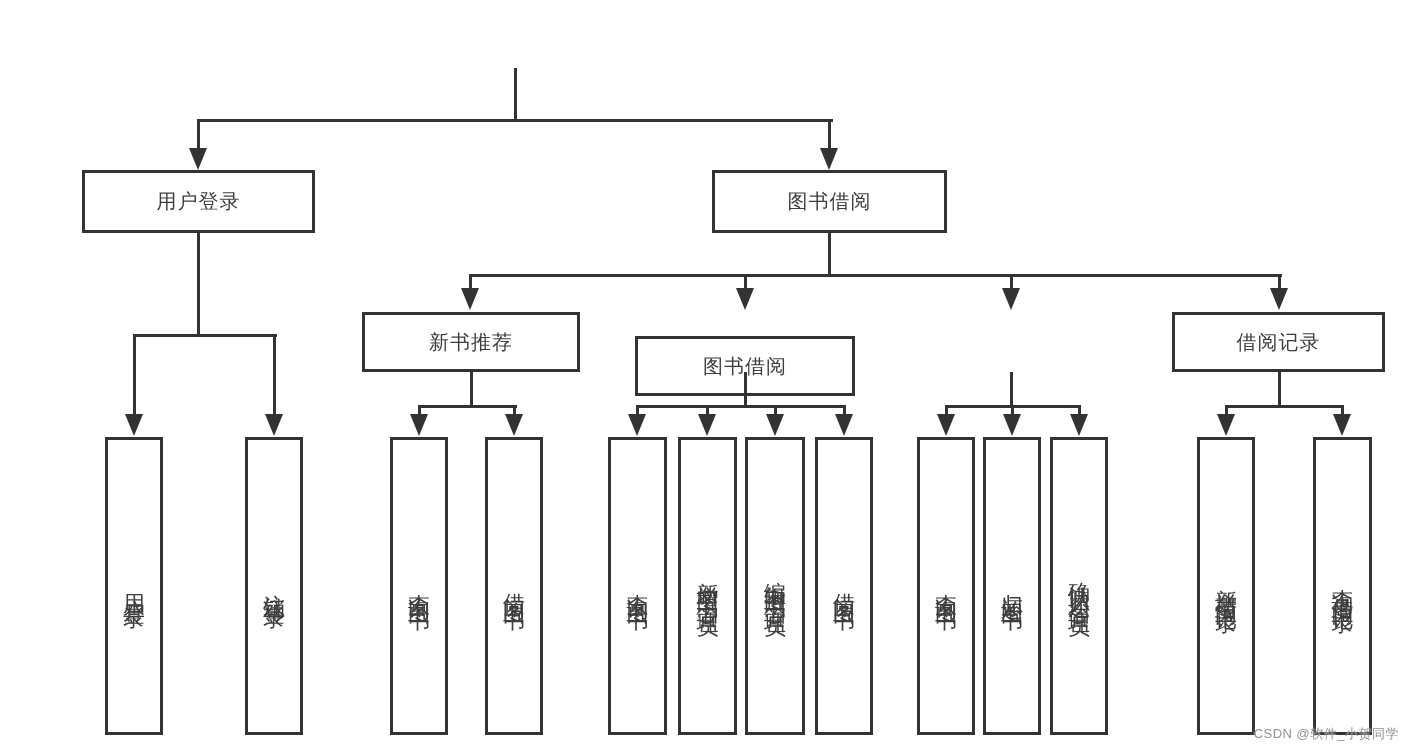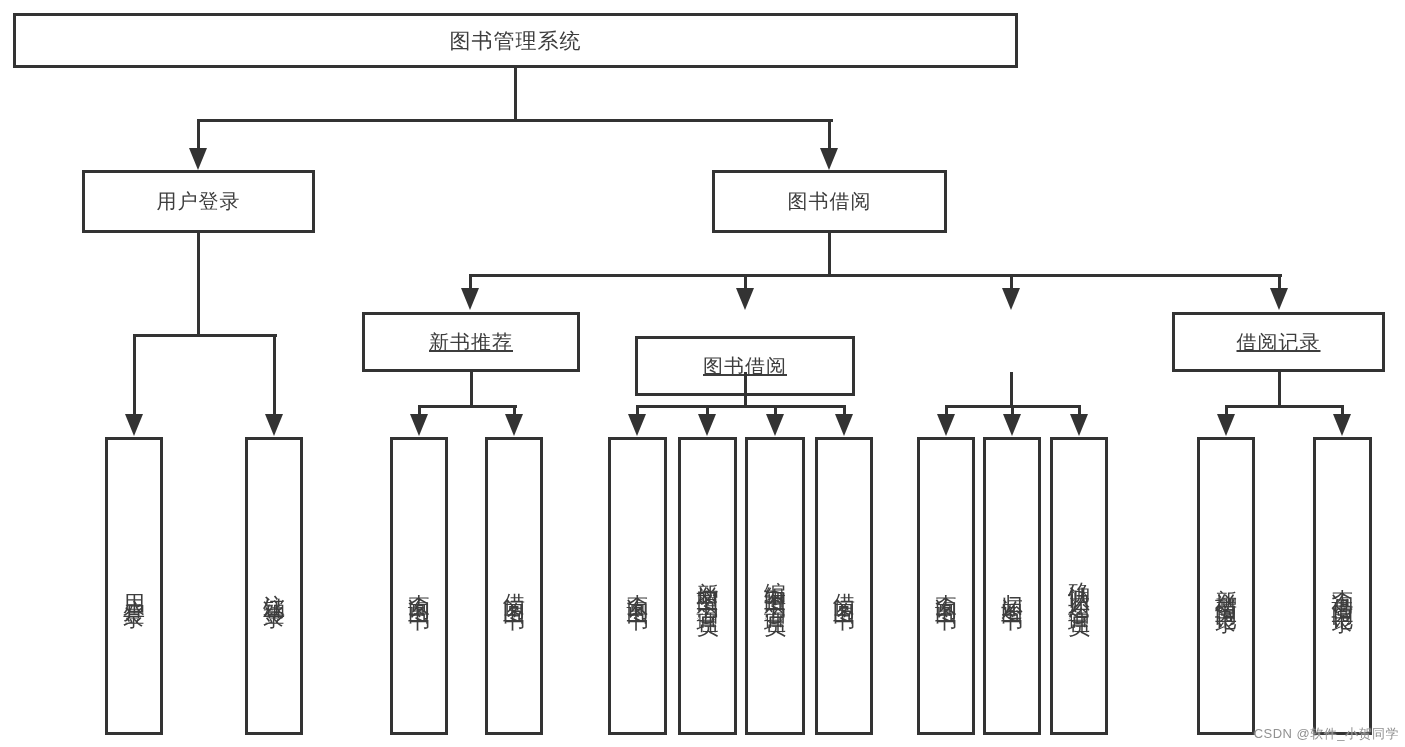--- a/index.html
+++ b/index.html
@@ -15,21 +15,21 @@
     overflow:hidden;
   }
   .box{
     position:absolute;box-sizing:border-box;
     border:3px solid var(--line);background:#fff;
     display:flex;align-items:center;justify-content:center;
     color:var(--text);text-align:center;
   }
   .lvl1{font-size:21px;letter-spacing:1px;}
   .lvl2{font-size:20px;letter-spacing:1px;}
-  .lvl3{font-size:20px;letter-spacing:1px;text-decoration:underline;}
+  .lvl3{font-size:20px;letter-spacing:1px;}
   .leaf{
     writing-mode:vertical-rl;text-orientation:mixed;
     font-size:22px;letter-spacing:5px;line-height:1;
   }
   .vline,.hline{position:absolute;background:var(--line);}
   .vline{width:3px;}
   .hline{height:3px;}
   .arrow{
     position:absolute;width:0;height:0;
     border-left:9px solid transparent;
@@ -40,23 +40,20 @@
     position:absolute;right:6px;bottom:4px;z-index:5;
     font-size:13px;color:var(--wm);letter-spacing:0.5px;
     text-shadow:0 0 2px rgba(255,255,255,0.7);
   }
 </style>
 </head>
 <body>
 
 <div class="canvas">
 
-  <div class="box lvl1" style="left:13px;top:13px;width:1005px;height:55px;">
-    <span>图书管理系统</span>
-  </div>
 
   <div class="vline" style="left:514px;top:68px;height:51px;"></div>
   <div class="hline" style="left:197px;top:119px;width:636px;"></div>
   <div class="vline" style="left:197px;top:119px;height:31px;"></div>
   <div class="arrow" style="left:189px;top:148px;"></div>
   <div class="vline" style="left:828px;top:119px;height:31px;"></div>
   <div class="arrow" style="left:820px;top:148px;"></div>
 
   <div class="box lvl2" style="left:82px;top:170px;width:233px;height:63px;">
     <span>用户登录</span>

